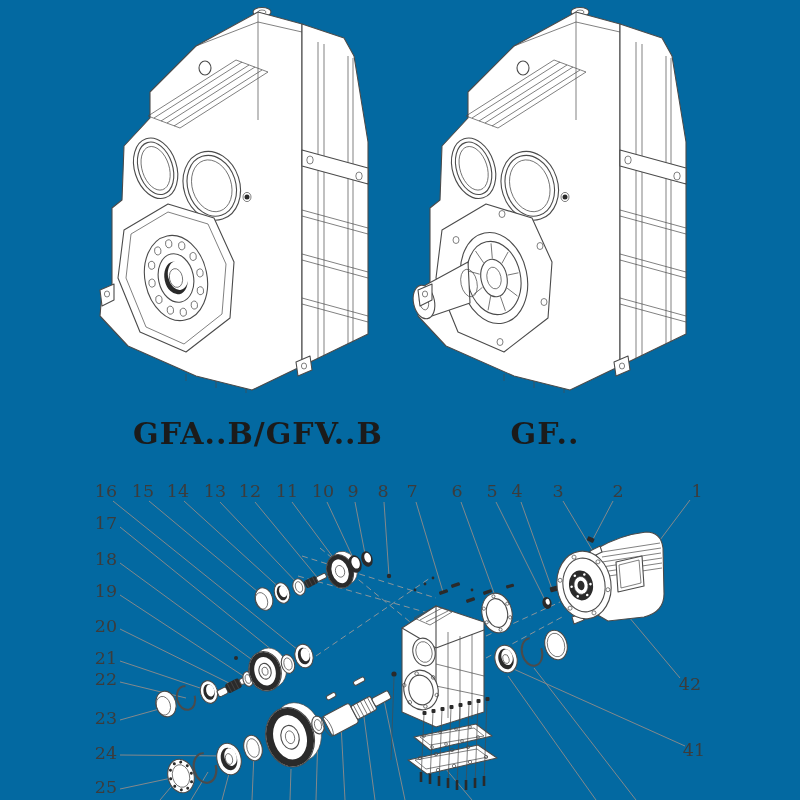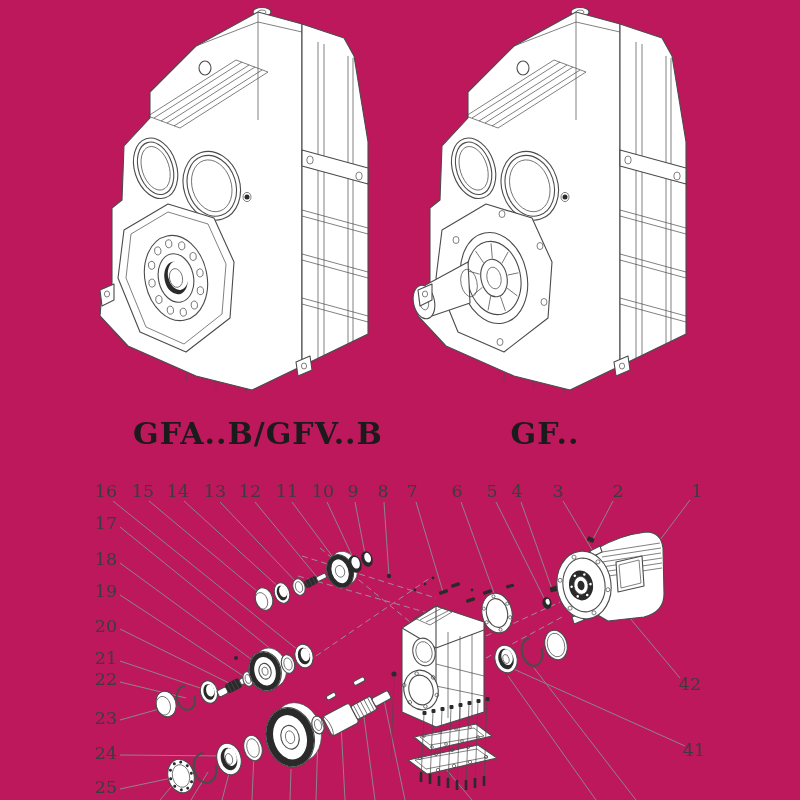--- a/index.html
+++ b/index.html
@@ -1,19 +1,19 @@
 <!DOCTYPE html>
 <html style="--line: #4b4b4b; --dark-fill: #2a2a2a; --leader: #8a8a8a; --label: #3c3c3c; --caption: #1b1b1b;"><head>
 <meta charset="utf-8">
 <style>
   :root{
     --line:#4b4b4b; --dark-fill:#2a2a2a; --leader:#8a8a8a; --label:#3c3c3c; --caption:#1b1b1b;
   }
   html,body{margin:0;padding:0;background:#fff;}
-  #stage{position:relative;width:800px;height:800px;background:#be185d;overflow:hidden;
+  #stage{position:relative;width:800px;height:800px;background:#0369a1;overflow:hidden;
          font-family:"DejaVu Serif", serif;}
   svg{position:absolute;left:0;top:0;}
   .ln{fill:none;stroke:var(--line);stroke-width:1.1;stroke-linejoin:round;stroke-linecap:round;}
   .th{fill:none;stroke:var(--line);stroke-width:.7;stroke-linejoin:round;}
   .fw{fill:#fff;}
   .dk{fill:var(--dark-fill);stroke:none;}
   .dsh{fill:none;stroke:#9a9a9a;stroke-width:.9;stroke-dasharray:6 4;}
   .leader{stroke:var(--leader);stroke-width:.95;fill:none;}
   .callout-num{font:17.5px "DejaVu Serif", serif;fill:var(--label);text-anchor:middle;}
   .caption{font:bold 30px "DejaVu Serif", serif;fill:var(--caption);text-anchor:middle;letter-spacing:1px;}

